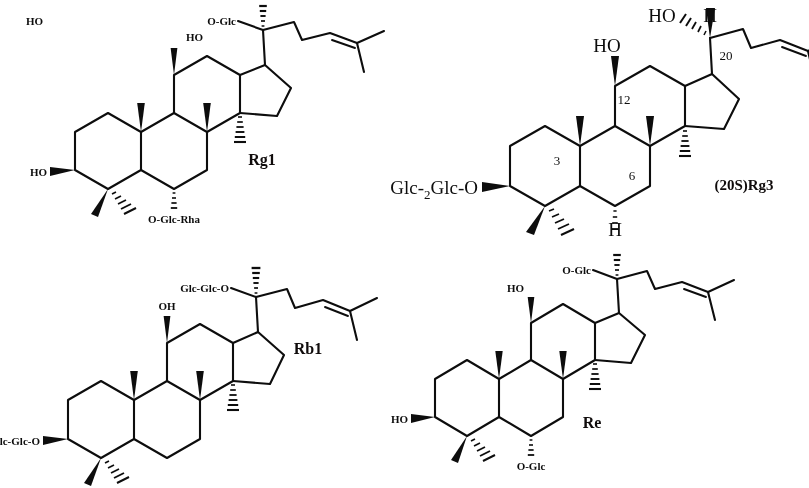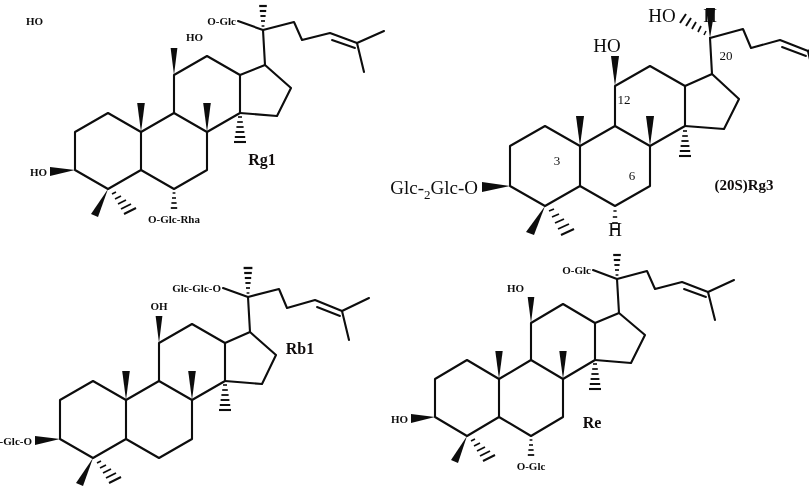--- a/index.html
+++ b/index.html
@@ -172,21 +172,21 @@
 
       <text class="big-label" x="203" y="52" font-size="19" text-anchor="middle">HO</text>
       <text class="big-label" x="258" y="22" font-size="19" text-anchor="middle">HO</text>
 
       <text class="big-label" x="74" y="194" font-size="19" text-anchor="end"><tspan>Glc-</tspan><tspan dy="5" font-size="13">2</tspan><tspan dy="-5" font-size="19">Glc-O</tspan></text>
 
       <text class="cmpd-name" x="340" y="190" font-size="15" text-anchor="middle">(20S)Rg3</text>
     </svg>
   </div>
 
-  <div class="struct" style="left:0px;top:244px;">
+  <div class="struct" style="left:8px;top:244px;">
     <svg width="405" height="244" viewBox="0 0 405 244">
 
       <path class="bond" d="M 60,195 L 60,156 L 93,137 L 126,156 L 126,195 L 93,214 Z"></path>
 
       <path class="bond" d="M 126,156 L 159,137 L 192,156 L 192,195 L 159,214 L 126,195"></path>
 
       <path class="bond" d="M 159,137 L 159,99 L 192,80 L 225,99 L 225,137 L 192,156"></path>
 
       <path class="bond" d="M 225,137 L 262,140 L 276,111 L 250,88 L 225,99"></path>
 

